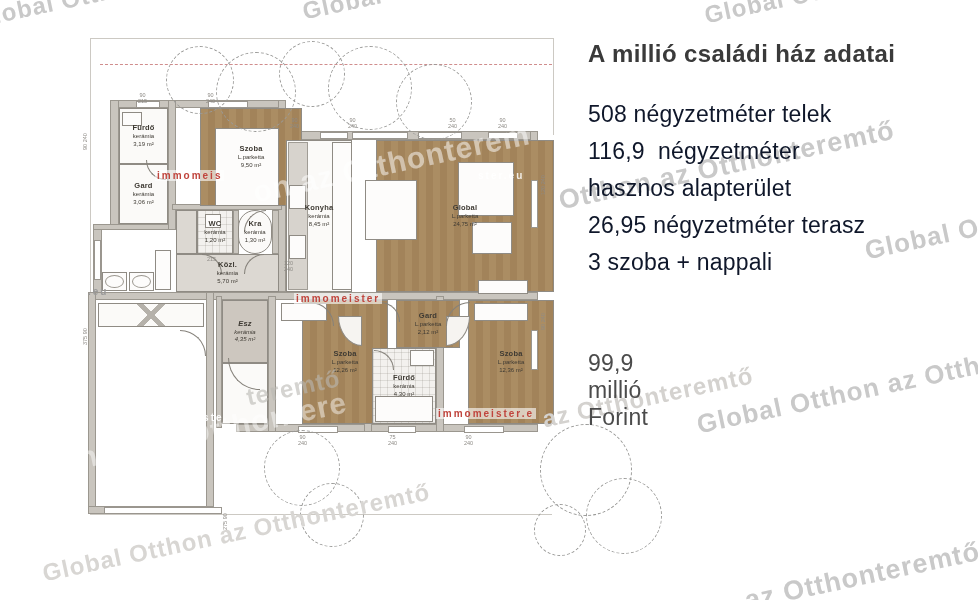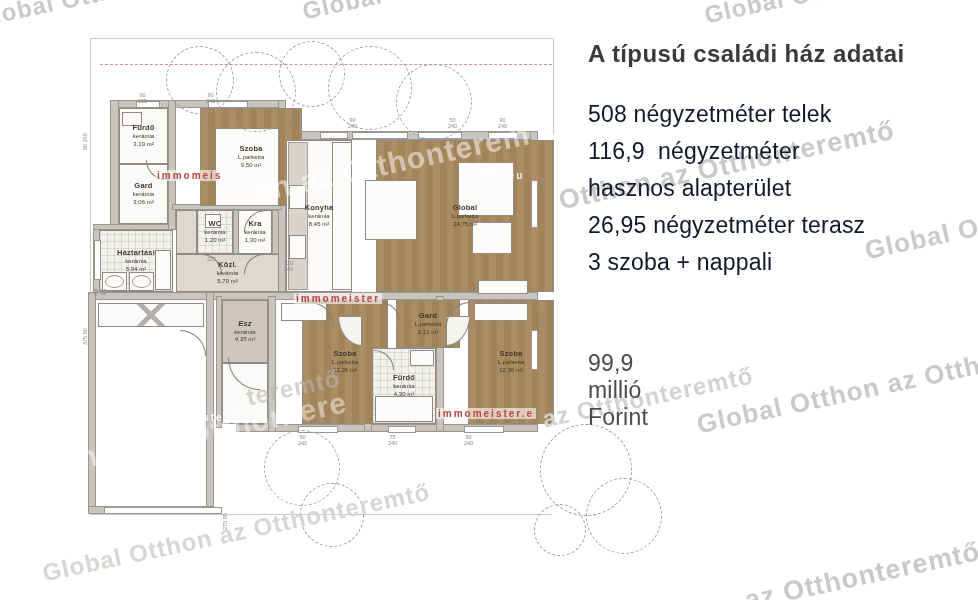--- a/index.html
+++ b/index.html
@@ -92,35 +92,28 @@
           <span>3,06 m²</span>
         </div>
       </div>
       <div class="room f-wood" style="left: 176px; top: 108px; width: 102px; height: 98px;">
         <div class="rlabel">
           <b>Szoba</b>
           <span>L.parketta</span>
           <span>9,50 m²</span>
         </div>
       </div>
-      <div class="room f-tile" style="left: 99px; top: 230px; width: 74px; height: 62px;">
-        <div class="rlabel">
-          <b>Háztartási</b>
-          <span>kerámia</span>
-          <span>5,94 m²</span>
-        </div>
-      </div>
       <div class="room f-tile" style="left: 197px; top: 210px; width: 36px; height: 44px;">
         <div class="rlabel">
           <b>WC</b>
           <span>kerámia</span>
           <span>1,20 m²</span>
         </div>
       </div>
-      <div class="room f-white" style="left: 238px; top: 210px; width: 34px; height: 44px;">
+      <div class="room f-white" style="left: 238px; top: 210px; width: 34px; height: 44px; border-radius: 17px;">
         <div class="rlabel">
           <b>Kra</b>
           <span>kerámia</span>
           <span>1,30 m²</span>
         </div>
       </div>
       <div class="room f-hall" style="left: 176px; top: 210px; width: 21px; height: 44px;"></div>
       <div class="room f-hall" style="left: 176px; top: 254px; width: 103px; height: 38px;">
         <div class="rlabel">
           <b>Közl.</b>
@@ -274,21 +267,21 @@
       <div class="wm" style="left: 30px; top: 452px; font-size: 30px; color: rgba(255, 255, 255, 0.45);">Otthon az Otthontere</div>
       <div class="wm" style="left: 244px; top: 384px; font-size: 24px; color: rgba(185, 183, 179, 0.6);">teremtő</div>
       <div class="immo" style="left: 155px; top: 170px; color: rgb(192, 69, 61); background: rgba(255, 255, 255, 0.6);">immomeis</div>
       <div class="immo" style="left: 294px; top: 293px; color: rgb(192, 69, 61); background: rgba(255, 255, 255, 0.6);">immomeister</div>
       <div class="immo" style="left: 436px; top: 408px; color: rgb(192, 69, 61); background: rgba(255, 255, 255, 0.6);">immomeister.e</div>
       <div class="immo" style="left: 148px; top: 412px; color: rgba(255, 255, 255, 0.92); background: transparent;">mmomeiste</div>
       <div class="immo" style="left: 476px; top: 170px; color: rgba(255, 255, 255, 0.85); background: transparent;">ster.eu</div>
       <div class="immo" style="left: 86px; top: 286px; color: rgb(154, 154, 154); background: transparent;">.eu</div>
     </div>
   <div class="info">
-    <h1 id="info-title">A típusú családi ház adatai</h1>
+    <h1 id="info-title">A millió családi ház adatai</h1>
     <div id="info-lines">
         <div class="info-line">508 négyzetméter telek</div>
         <div class="info-line">116,9  négyzetméter</div>
         <div class="info-line">hasznos alapterület</div>
         <div class="info-line">26,95 négyzetméter terasz</div>
         <div class="info-line">3 szoba + nappali</div>
       </div>
     <div id="info-price">99,9 millió Forint</div>
   </div>
 </div>

